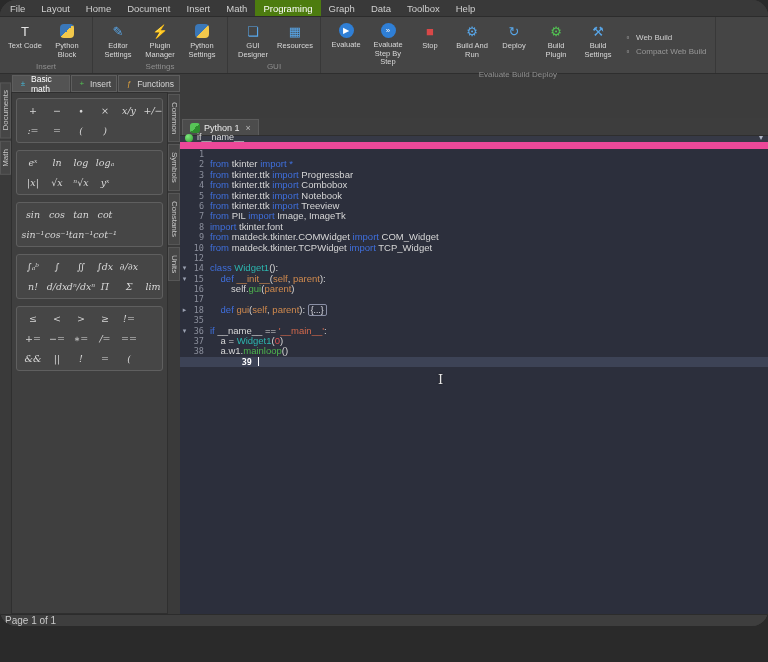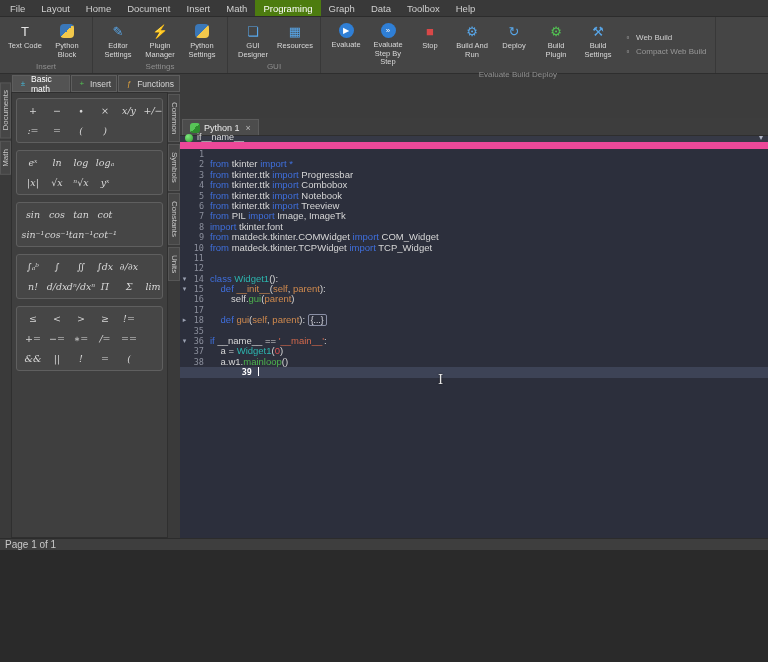--- a/index.html
+++ b/index.html
@@ -1,17 +1,17 @@
 <!DOCTYPE html>
 <html style="--c-kw: #3f6fdd; --c-plain: #d6d6d6; --c-cls: #2cb5ae; --c-fn: #d08a4e; --c-param: #d08a4e; --c-str: #d2684c; --c-num: #e05252; --c-call: #4db34d;"><head>
 <meta charset="utf-8">
 <style>
   * { margin:0; padding:0; box-sizing:border-box; font-family:"Liberation Sans", sans-serif; }
   html,body { background:#2a2a2a; }
-  #app { position:relative; width:768px; height:550px; background:#3c3c3c; overflow:hidden; color:#d0d0d0; }
+  #app { position:relative; width:768px; height:626px; background:#3c3c3c; overflow:hidden; color:#d0d0d0;border-radius:16px; }
 
   
   .menubar { position:absolute; left:0; top:0; right:0; height:17px; background:#393939;
              border-bottom:1px solid #2c2c2c; display:flex; align-items:stretch; padding-left:2px; }
   .menu-item { padding:0 8px; display:flex; align-items:center; font-size:9.5px; color:#cfcfcf; cursor:default; }
   .menu-item.active { background:#4d7c0f; color:#ffffff;text-align:right; }
 
   
   .ribbon { position:absolute; left:0; top:17px; right:0; height:57px; background:#454545;
             border-bottom:1px solid #2e2e2e; display:flex; }
@@ -372,25 +372,20 @@
           <span class="ln">9</span>
           <span class="codetext"><span class="tk-k">from</span><span class="tk-p"> matdeck.tkinter.COMWidget </span><span class="tk-k">import</span><span class="tk-p"> COM_Widget</span></span>
         </div>
         <div class="cl">
           <span class="foldcol"></span>
           <span class="ln">10</span>
           <span class="codetext"><span class="tk-k">from</span><span class="tk-p"> matdeck.tkinter.TCPWidget </span><span class="tk-k">import</span><span class="tk-p"> TCP_Widget</span></span>
         </div>
         <div class="cl">
           <span class="foldcol"></span>
-          <span class="ln">11</span>
-          <span class="codetext"></span>
-        </div>
-        <div class="cl">
-          <span class="foldcol"></span>
           <span class="ln">12</span>
           <span class="codetext"></span>
         </div>
         <div class="cl">
           <span class="foldcol">▾</span>
           <span class="ln">14</span>
           <span class="codetext"><span class="tk-k">class</span><span class="tk-p"> </span><span class="tk-c">Widget1</span><span class="tk-p">():</span></span>
         </div>
         <div class="cl">
           <span class="foldcol">▾</span>

